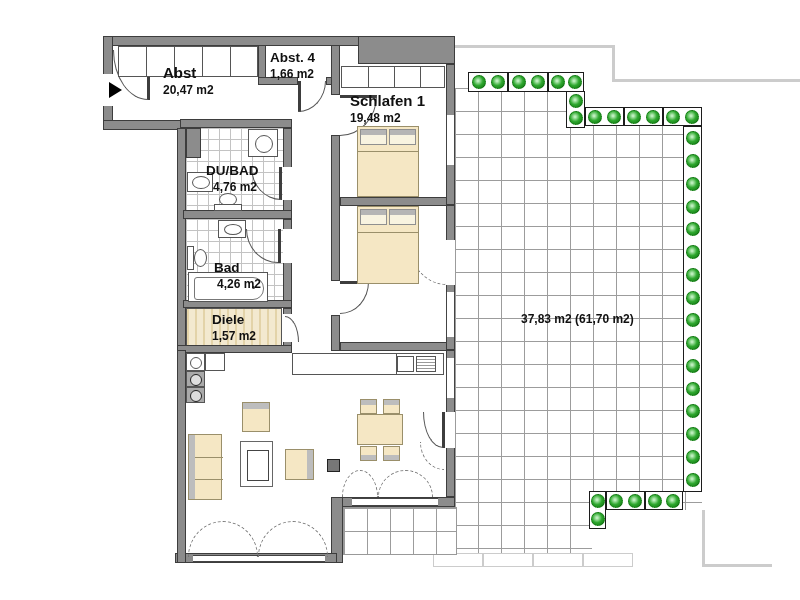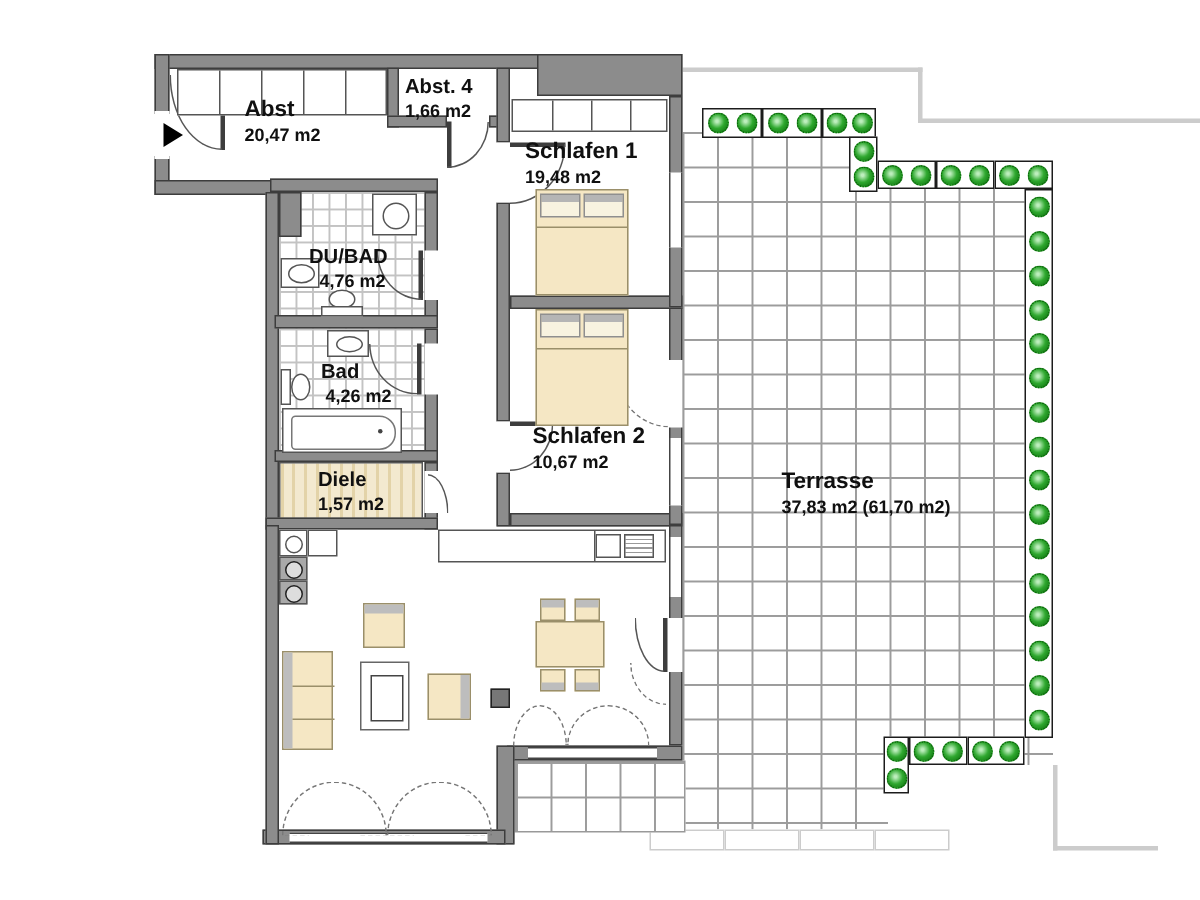--- a/index.html
+++ b/index.html
@@ -315,30 +315,25 @@
     <div class="ar">1,66 m2</div>
   </div>
   <div class="lbl" style="left:350px;top:92px">
     <div class="nm">Schlafen 1</div>
     <div class="ar">19,48 m2</div>
   </div>
   <div class="lbl sm" style="left:206px;top:163px">
     <div class="nm">DU/BAD</div>
     <div class="ar" style="padding-left:7px">4,76 m2</div>
   </div>
-  <div class="lbl sm" style="left:214px;top:240px">
+  <div class="lbl sm" style="left:214px;top:260px">
     <div class="nm">Bad</div>
     <div class="ar" style="padding-left:3px">4,26 m2</div>
   </div>
   <div class="lbl sm" style="left:212px;top:312px">
     <div class="nm">Diele</div>
     <div class="ar">1,57 m2</div>
   </div>
-  <div class="lbl" style="left:355px;top:282px">
-    <div class="nm">Schlafen 2</div>
-    <div class="ar">10,67 m2</div>
-  </div>
   <div class="lbl" style="left:521px;top:312px">
-    <div class="nm">Terrasse</div>
     <div class="ar">37,83 m2 (61,70 m2)</div>
   </div>
 
 </div>
 
 </body></html>

